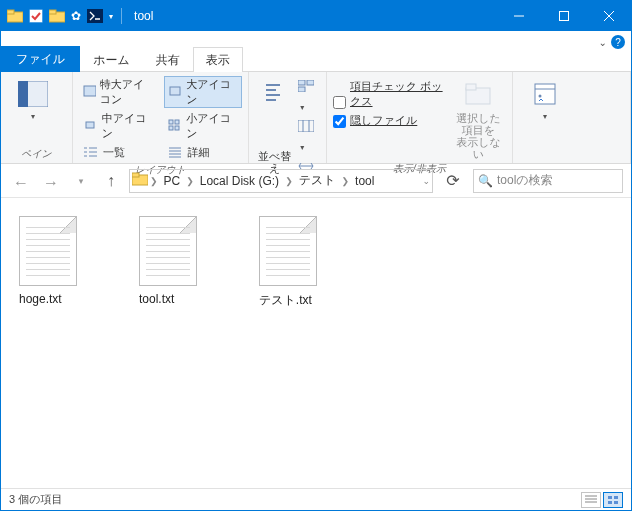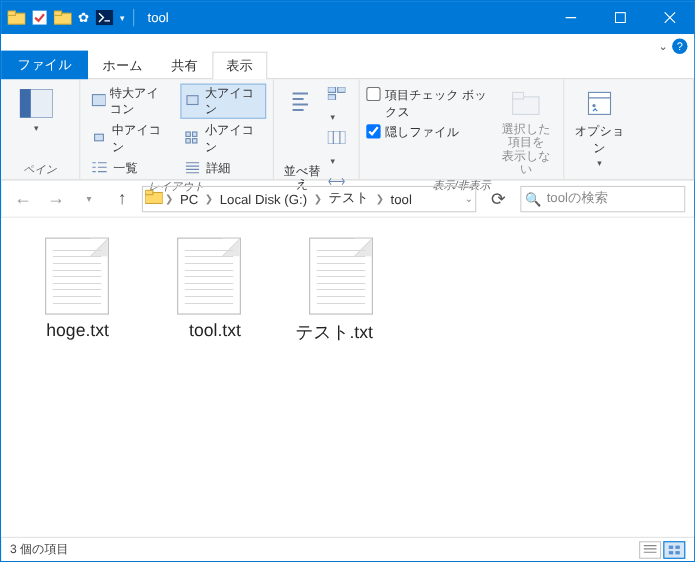--- a/index.html
+++ b/index.html
@@ -27,34 +27,34 @@
   .group-body { display:flex; gap:4px; align-items:flex-start; }
   .bigbtn { width:52px; display:flex; flex-direction:column; align-items:center; font-size:11px; color:#333; text-align:center; gap:2px; padding-top:2px; }
   .bigbtn .ico { width:32px; height:32px; display:flex; align-items:center; justify-content:center; }
   .drop-caret { font-size:8px; color:#555; }
 
   .layout-grid { display:grid; grid-template-columns:auto auto; gap:2px 6px; font-size:11px; color:#333; }
   .layout-item { display:flex; align-items:center; gap:4px; padding:1px 4px; }
   .layout-item.sel { border:1px solid #8fb8e0; background:#d5e6f7; padding:0 3px; }
   .minicon { width:16px; height:14px; }
 
-  .chk-row { display:flex; align-items:flex-start; gap:4px; font-size:11px; color:#333; padding:1px 0; }
+  .chk-row { display:flex; align-items:flex-end; gap:4px; font-size:11px; color:#333; padding:1px 0;text-decoration:underline; }
   .chk-row input { margin:0; width:13px; height:13px; }
 
   .navrow { height:34px; display:flex; align-items:center; gap:6px; padding:0 8px; border-bottom:1px solid #e5e5e5; }
   .navbtn { width:24px; height:24px; display:flex; align-items:center; justify-content:center; color:#999; }
   .navbtn.enabled { color:#555; }
   .addr { flex:1; height:24px; border:1px solid #cfcfcf; display:flex; align-items:center; font-size:12px; color:#333; padding:0 2px; gap:2px; }
   .addr .seg { padding:0 4px; display:flex; align-items:center; gap:4px; }
   .addr .car { color:#888; font-size:9px; }
   .refresh { width:28px; height:24px; display:flex; align-items:center; justify-content:center; color:#555; }
   .search { width:150px; height:24px; border:1px solid #cfcfcf; display:flex; align-items:center; font-size:12px; color:#888; padding:0 4px; gap:4px; }
 
   .content { flex:1; background:#fff; padding:18px 18px; display:flex; gap:40px; align-items:flex-start; overflow:auto; }
-  .fileitem { width:80px; display:flex; flex-direction:column; align-items:flex-end; gap:6px; font-size:16px; color:#222; }
+  .fileitem { width:80px; display:flex; flex-direction:column; align-items:flex-start; gap:6px; font-size:12px; color:#222; }
   .docicon { width:58px; height:70px; background:#fff; border:1px solid #bbb; position:relative; }
   .docicon::before { content:""; position:absolute; right:0; top:0; width:16px; height:16px; background:linear-gradient(135deg,#fff 48%,#bbb 50%,#e8e8e8 52%); }
   .doclines { position:absolute; left:6px; right:6px; top:10px; bottom:8px; background:repeating-linear-gradient(#d8d8d8 0 1px, transparent 1px 6px); }
 
   .status { height:22px; border-top:1px solid #e1e1e1; display:flex; align-items:center; font-size:11px; color:#444; padding:0 8px; justify-content:space-between; }
   .viewbtns { display:flex; gap:2px; }
   .viewbtn { width:20px; height:16px; border:1px solid #c4c4c4; display:flex; align-items:center; justify-content:center; }
   .viewbtn.sel { border-color:#0078d7; background:#d5e6f7; }
 </style>
 </head>
@@ -246,21 +246,20 @@
       <div class="group-body">
         <div class="bigbtn">
           <div class="ico">
               <svg width="26" height="26">
                 <rect x="3" y="3" width="20" height="20" fill="#fff" stroke="#6d8ab5"></rect>
                 <path d="M3 8h20" stroke="#6d8ab5"></path>
                 <circle cx="8" cy="15" r="1.5" fill="#6d8ab5"></circle>
                 <path d="M7 20l2-2 2 2" stroke="#3a7bd5" fill="none"></path>
               </svg>
             </div>
-          <span>オプション</span>
           <span class="drop-caret">▾</span>
         </div>
       </div>
       <div class="group-label"></div>
     </div>
   </div>
 
   <div class="navrow">
     <div class="navbtn">←</div>
     <div class="navbtn">→</div>

